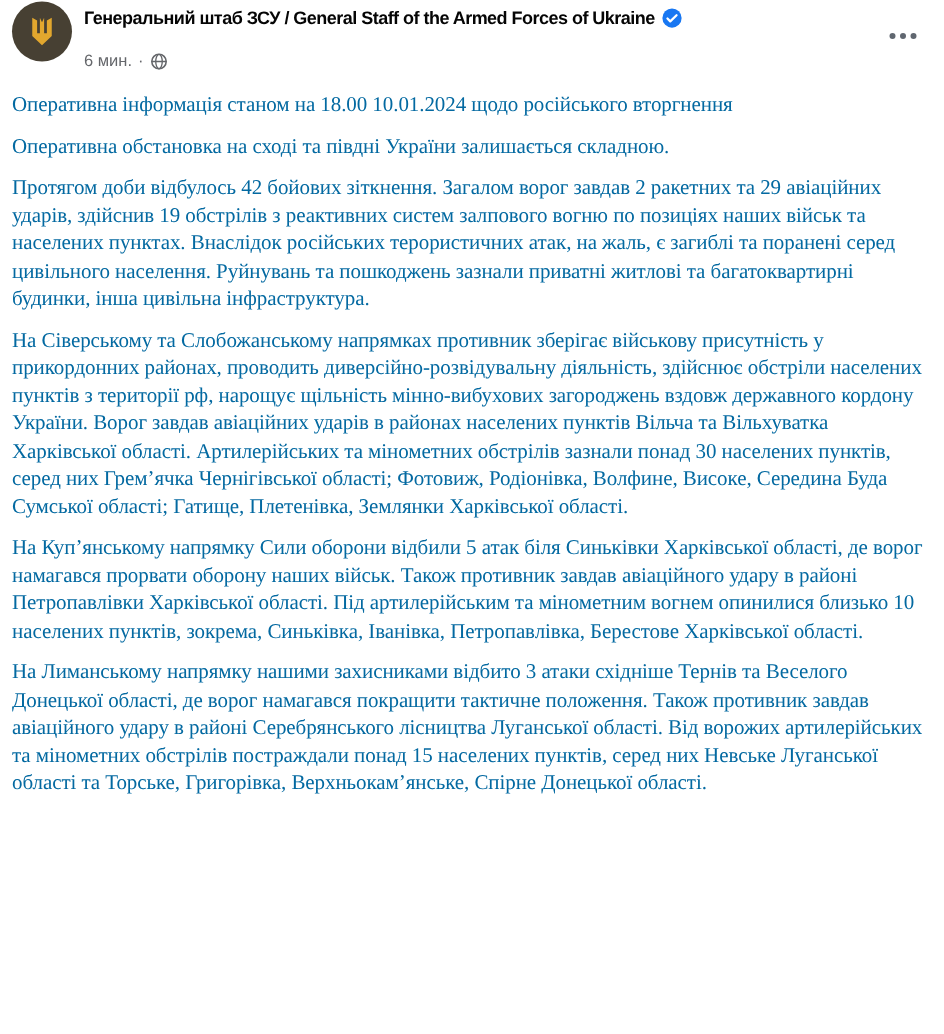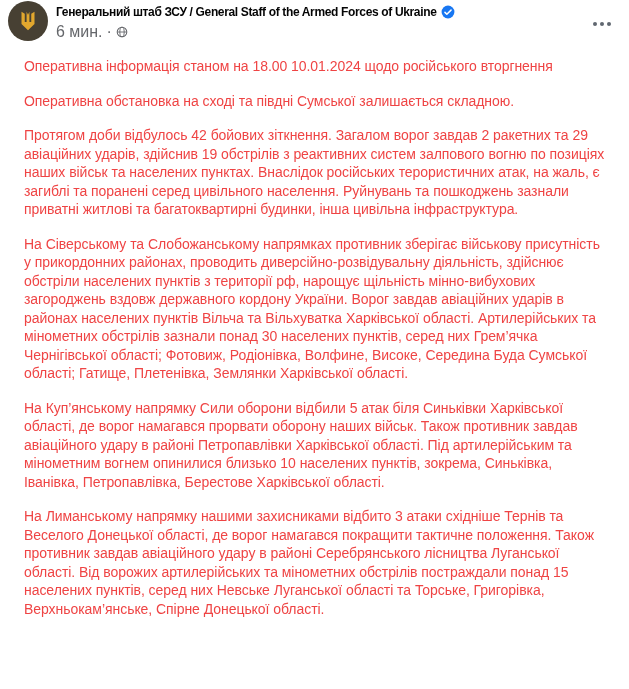--- a/index.html
+++ b/index.html
@@ -21,37 +21,37 @@
   .head-text { margin-left:8px; padding-top:4px; min-width:0; }
   .name-row { display:flex; align-items:center; gap:5px; }
   .page-name {
     font-size:12px; font-weight:700; color:#050505;
     letter-spacing:-0.35px; white-space:nowrap; cursor:pointer;
   }
   .badge { display:flex; align-items:center; }
   .badge svg { width:14px; height:14px; display:block; }
   .meta-row {
     display:flex; align-items:center; gap:4px;
-    color:#65676B; font-size:16px; margin-top:4px;
+    color:#65676B; font-size:11px; margin-top:16px;
   }
   .meta-row .timestamp { cursor:pointer; }
   .globe { display:flex; align-items:center; }
   .globe svg { width:12px; height:12px; display:block; }
 
   .menu {
     position:absolute; top:14px; right:10px;
     display:flex; gap:3px; padding:8px; border-radius:50%; cursor:pointer;
   }
   .menu i { width:4px; height:4px; border-radius:50%; background:#606770; display:block; }
 
   
   .body { padding:0 8px; margin-top:15px; }
   .body p {
-    margin:16px; font-size:14px; line-height:18.5px;
-    color:#ef4444; letter-spacing:-0.05px;
+    margin:0; font-size:14px; line-height:18.5px;
+    color:#0369a1; letter-spacing:-0.05px;font-family:Liberation Serif, serif;
   }
   .body p + p { margin-top:9px; }
 </style>
 </head>
 <body>
 
 <div class="post">
 
   <div class="header">
 
@@ -89,20 +89,20 @@
     <div class="menu">
       <i></i>
         <i></i>
         <i></i>
     </div>
 
   </div>
 
   <div class="body">
     <p>Оперативна інформація станом на 18.00 10.01.2024 щодо російського вторгнення</p>
-    <p>Оперативна обстановка на сході та півдні Сумської залишається складною.</p>
+    <p>Оперативна обстановка на сході та півдні України залишається складною.</p>
     <p>Протягом доби відбулось 42 бойових зіткнення. Загалом ворог завдав 2 ракетних та 29 авіаційних ударів, здійснив 19 обстрілів з реактивних систем залпового вогню по позиціях наших військ та населених пунктах. Внаслідок російських терористичних атак, на жаль, є загиблі та поранені серед цивільного населення. Руйнувань та пошкоджень зазнали приватні житлові та багатоквартирні будинки, інша цивільна інфраструктура.</p>
     <p>На Сіверському та Слобожанському напрямках противник зберігає військову присутність у прикордонних районах, проводить диверсійно-розвідувальну діяльність, здійснює обстріли населених пунктів з території рф, нарощує щільність мінно-вибухових загороджень вздовж державного кордону України. Ворог завдав авіаційних ударів в районах населених пунктів Вільча та Вільхуватка Харківської області. Артилерійських та мінометних обстрілів зазнали понад 30 населених пунктів, серед них Грем’ячка Чернігівської області; Фотовиж, Родіонівка, Волфине, Високе, Середина Буда Сумської області; Гатище, Плетенівка, Землянки Харківської області.</p>
     <p>На Куп’янському напрямку Сили оборони відбили 5 атак біля Синьківки Харківської області, де ворог намагався прорвати оборону наших військ. Також противник завдав авіаційного удару в районі Петропавлівки Харківської області. Під артилерійським та мінометним вогнем опинилися близько 10 населених пунктів, зокрема, Синьківка, Іванівка, Петропавлівка, Берестове Харківської області.</p>
     <p>На Лиманському напрямку нашими захисниками відбито 3 атаки східніше Тернів та Веселого Донецької області, де ворог намагався покращити тактичне положення. Також противник завдав авіаційного удару в районі Серебрянського лісництва Луганської області. Від ворожих артилерійських та мінометних обстрілів постраждали понад 15 населених пунктів, серед них Невське Луганської області та Торське, Григорівка, Верхньокам’янське, Спірне Донецької області.</p>
   </div>
 
 </div>
 
 </body></html>

